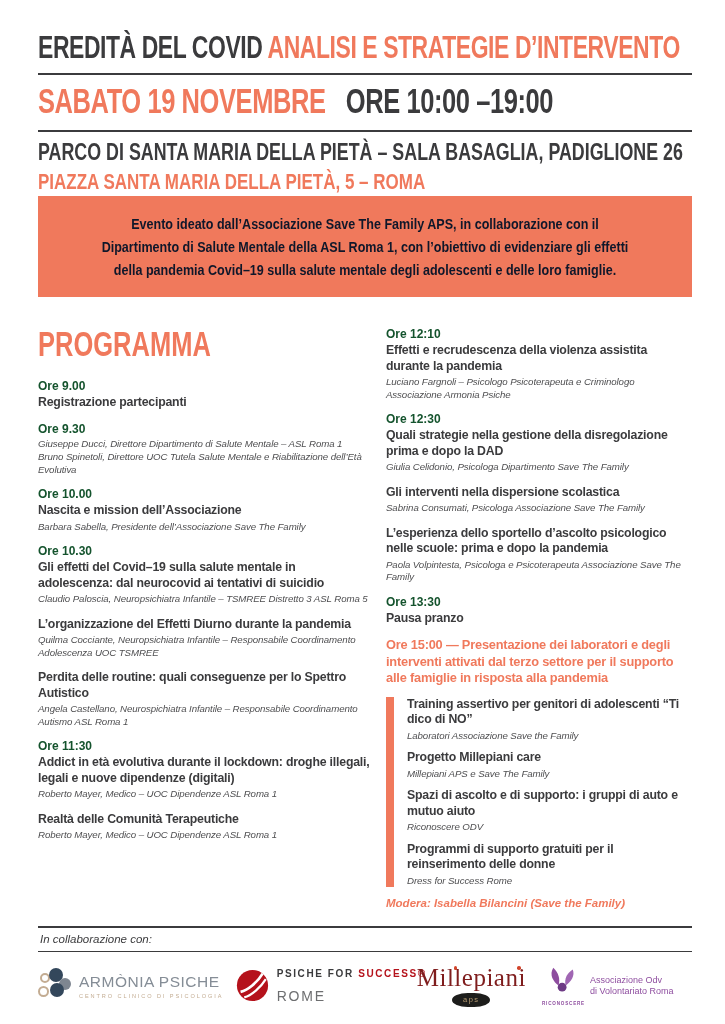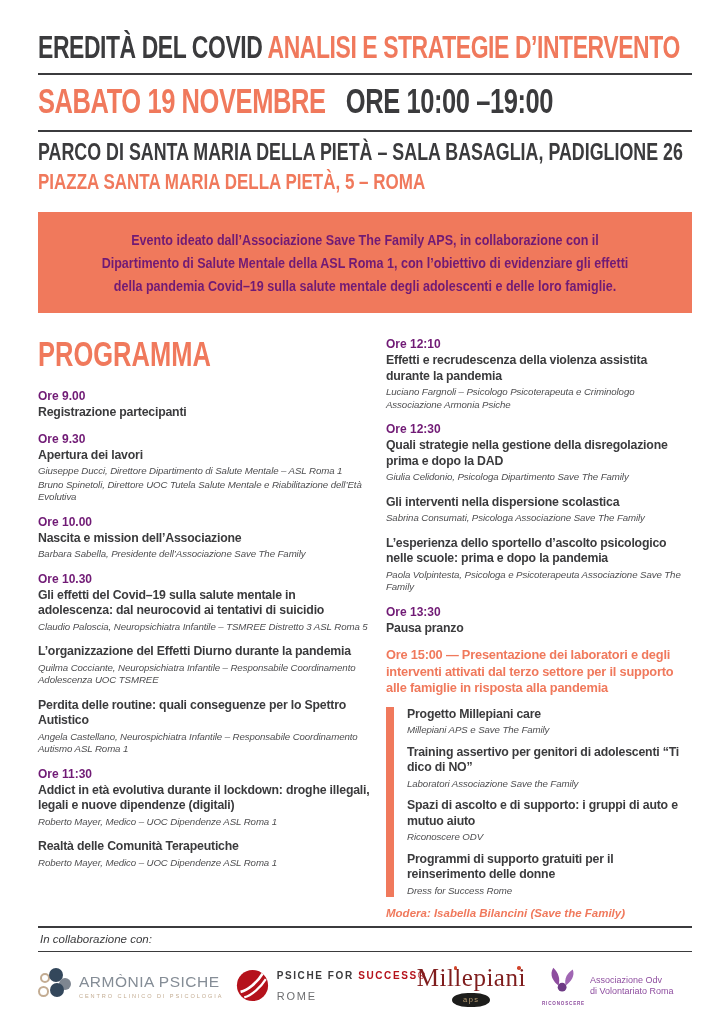--- a/index.html
+++ b/index.html
@@ -20,44 +20,43 @@
   .accent { color:#f0795c; }
 
   h1.title { font-size:27px; font-weight:bold; letter-spacing:-0.5px; line-height:38px; }
   .rule  { height:2px; background:#3b3b3d; margin:5px 0 6px 0; }
   h2.dateline { font-size:30px; font-weight:bold; letter-spacing:-0.5px; line-height:44px; }
   h2.dateline .dark { margin-left:16px; }
   .venue1 { font-size:21px; font-weight:bold; line-height:30px; margin-top:6px; }
   .venue2 { font-size:20px; font-weight:bold; line-height:28px; }
 
   .banner {
-    margin-top:16px;
     background:#f0795c;
-    color:#701a75;
+    color:#0f172a;
     text-align:center;
     padding:17px 10px 15px 10px;
   }
   .banner .bline {
     display:block;
     font-size:13.5px;
     font-weight:bold;
     line-height:23px;
     white-space:nowrap;
     transform:scale(0.93,1.05);
     transform-origin:50% 50%;
   }
 
-  .columns { display:flex; margin-top:24px; }
+  .columns { display:flex; margin-top:30px; }
   .col-left  { width:334px; margin-right:14px; }
   .col-right { width:306px; }
 
   h3.prog-heading { font-size:30px; font-weight:bold; line-height:38px; color:#f0795c; margin-bottom:14px; }
 
   .session { margin-bottom:11px; }
-  .time    { font-size:12px; font-weight:bold; color:#701a75; margin-bottom:2px; }
+  .time    { font-size:12px; font-weight:bold; color:#14532d; margin-bottom:2px; }
   .stitle  { font-size:12.3px; font-weight:bold; color:#3b3b3d; line-height:15.5px; letter-spacing:-0.2px; margin-bottom:2px; }
   .speaker { font-size:9.7px; font-style:italic; color:#4f4f51; line-height:12.5px; letter-spacing:-0.1px; margin-top:1px; }
 
   .labs-intro {
     font-size:12.8px; font-weight:bold; color:#f0795c;
     line-height:16.5px; letter-spacing:-0.2px;
     margin:4px 0 10px 0;
   }
   .workshops { border-left:8px solid #f0795c; padding-left:13px; }
   .workshop  { margin-bottom:8px; }
@@ -78,21 +77,21 @@
   .ap-c4 { width:11px; height:11px; border:2.5px solid #c3ac92; left:0; top:18px; }
   .ap-c5 { width:14px; height:14px; background:#33475b; left:12px; top:15px; }
   .ap-text .ap-name { font-size:15.5px; color:#858d96; letter-spacing:0.5px; white-space:nowrap; }
   .ap-text .ap-sub  { font-size:5.6px; color:#c3ac92; letter-spacing:1.9px; margin-top:2px; white-space:nowrap; }
 
   
   .logo-dfs { display:flex; align-items:center; width:165px; }
   .dfs-mark { width:33px; height:33px; margin-right:8px; flex:none; }
   .dfs-text .dfs-l1 { font-size:10px; font-weight:bold; letter-spacing:1.6px; white-space:nowrap; }
   .dfs-text .dfs-l1 .red { color:#b5121b; }
-  .dfs-text .dfs-l2 { font-size:11px; color:#6d6e70; letter-spacing:1.8px; margin-top:9px; }
+  .dfs-text .dfs-l2 { font-size:14px; color:#6d6e70; letter-spacing:1.8px; margin-top:9px; }
 
   
   .logo-millepiani { width:110px; text-align:center; }
   .mp-word { position:relative; display:inline-block; font-family:"Liberation Serif", serif; font-size:25px; color:#7f1d1d; letter-spacing:0.5px; }
   .mp-dot { position:absolute; width:3.5px; height:3.5px; border-radius:50%; top:2px; }
   .mp-dot1 { background:#d2452b; left:34%; }
   .mp-dot2 { background:#d2452b; left:92%; }
   .mp-aps { margin:1px auto 0; width:38px; height:14px; background:#1d1d1b; border-radius:50% / 60%; color:#b79b71; font-size:7.5px; line-height:14px; letter-spacing:1.5px; }
 
   
@@ -140,21 +139,20 @@
       <h3 class="prog-heading">
         <span class="cond">PROGRAMMA</span>
       </h3>
       <div id="left-sessions">
           <div class="session">
             <div class="time">Ore 9.00</div>
             <div class="stitle">Registrazione partecipanti</div>
           </div>
           <div class="session">
             <div class="time">Ore 9.30</div>
-            <div class="stitle">Apertura dei lavori</div>
             <p class="speaker">Giuseppe Ducci, Direttore Dipartimento di Salute Mentale – ASL Roma 1</p>
             <p class="speaker">Bruno Spinetoli, Direttore UOC Tutela Salute Mentale e Riabilitazione dell’Età Evolutiva</p>
           </div>
           <div class="session">
             <div class="time">Ore 10.00</div>
             <div class="stitle">Nascita e mission dell’Associazione</div>
             <p class="speaker">Barbara Sabella, Presidente dell’Associazione Save The Family</p>
           </div>
           <div class="session">
             <div class="time">Ore 10.30</div>
@@ -202,26 +200,26 @@
             <p class="speaker">Paola Volpintesta, Psicologa e Psicoterapeuta Associazione Save The Family</p>
           </div>
           <div class="session">
             <div class="time">Ore 13:30</div>
             <div class="stitle">Pausa pranzo</div>
           </div>
         </div>
       <p class="labs-intro">Ore 15:00 — Presentazione dei laboratori e degli interventi attivati dal terzo settore per il supporto alle famiglie in risposta alla pandemia</p>
       <div class="workshops" id="workshops">
           <div class="workshop">
+            <div class="stitle">Training assertivo per genitori di adolescenti “Ti dico di NO”</div>
+            <p class="speaker">Laboratori Associazione Save the Family</p>
+          </div>
+          <div class="workshop">
             <div class="stitle">Progetto Millepiani care</div>
             <p class="speaker">Millepiani APS e Save The Family</p>
-          </div>
-          <div class="workshop">
-            <div class="stitle">Training assertivo per genitori di adolescenti “Ti dico di NO”</div>
-            <p class="speaker">Laboratori Associazione Save the Family</p>
           </div>
           <div class="workshop">
             <div class="stitle">Spazi di ascolto e di supporto: i gruppi di auto e mutuo aiuto</div>
             <p class="speaker">Riconoscere ODV</p>
           </div>
           <div class="workshop">
             <div class="stitle">Programmi di supporto gratuiti per il reinserimento delle donne</div>
             <p class="speaker">Dress for Success Rome</p>
           </div>
         </div>

